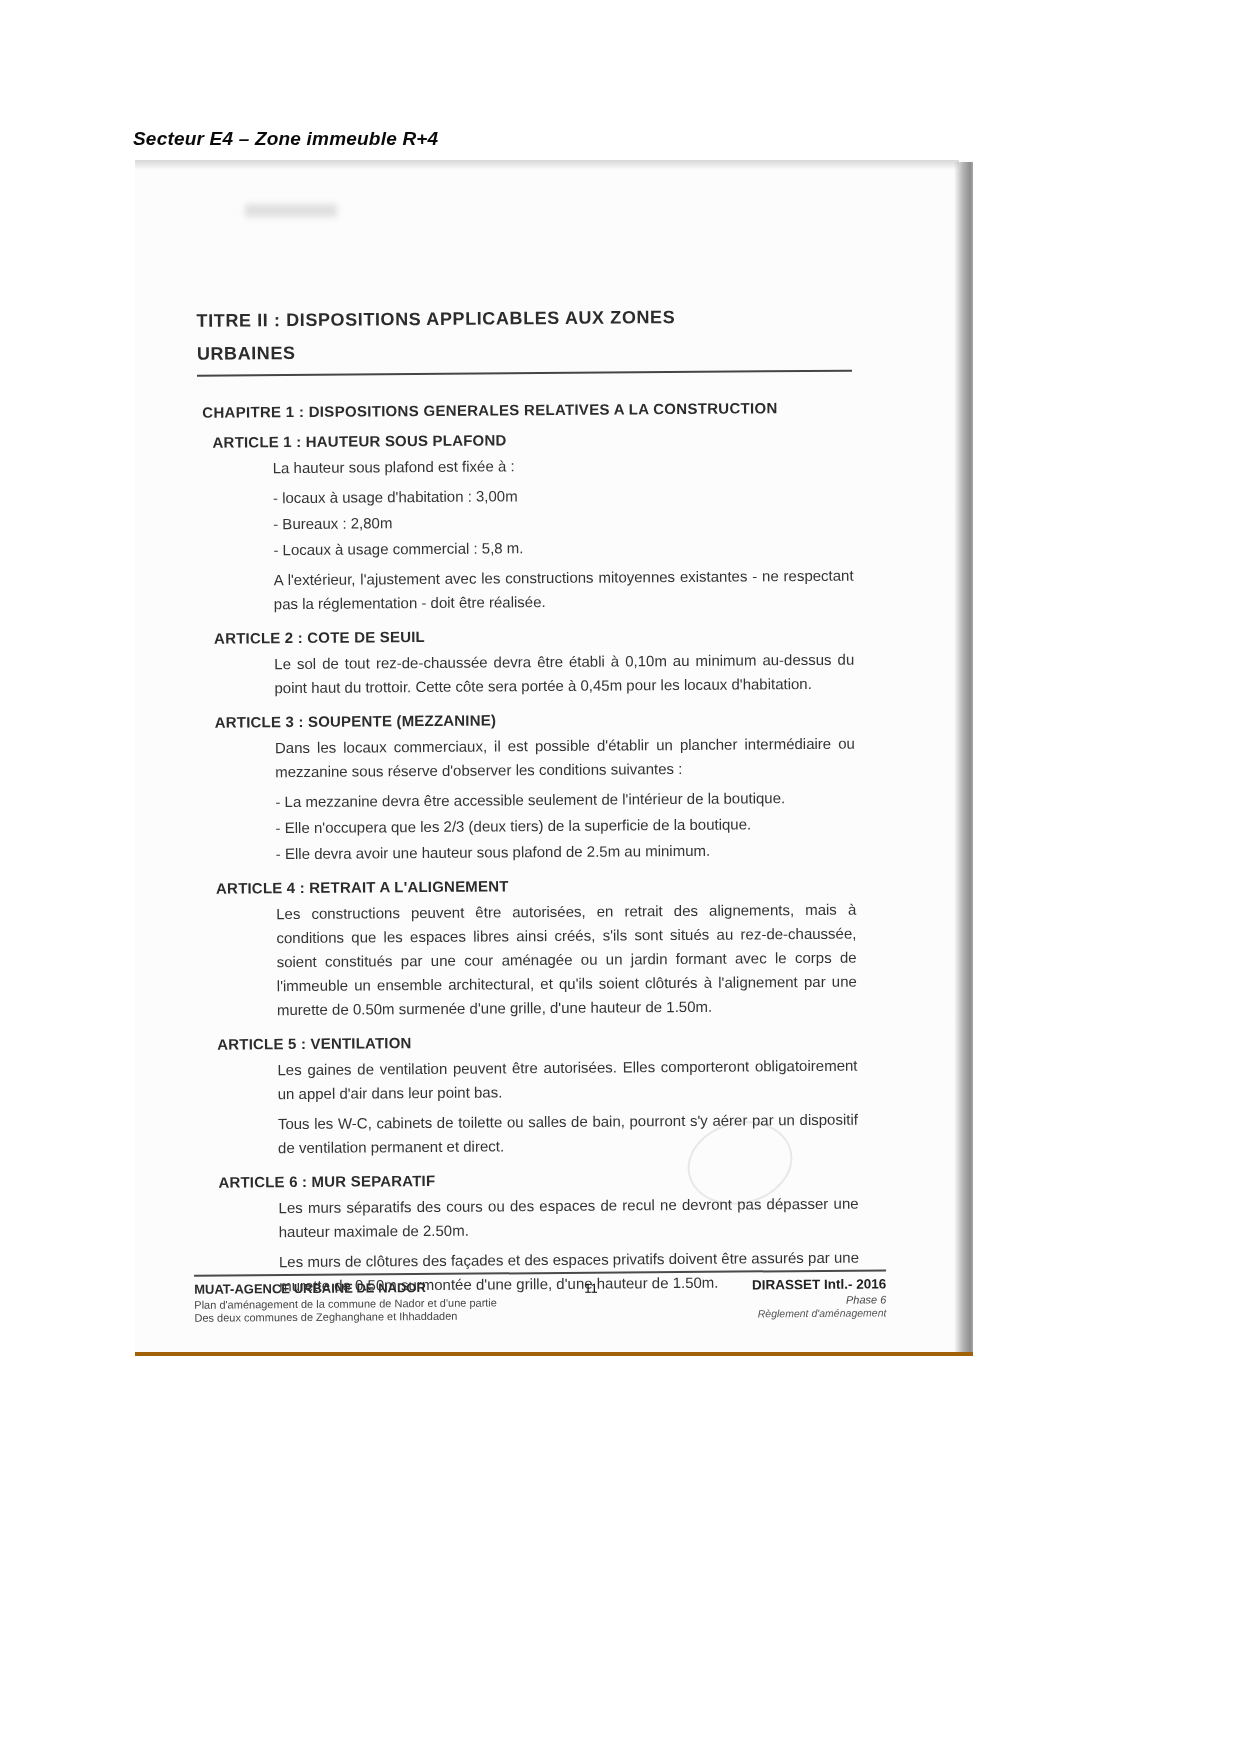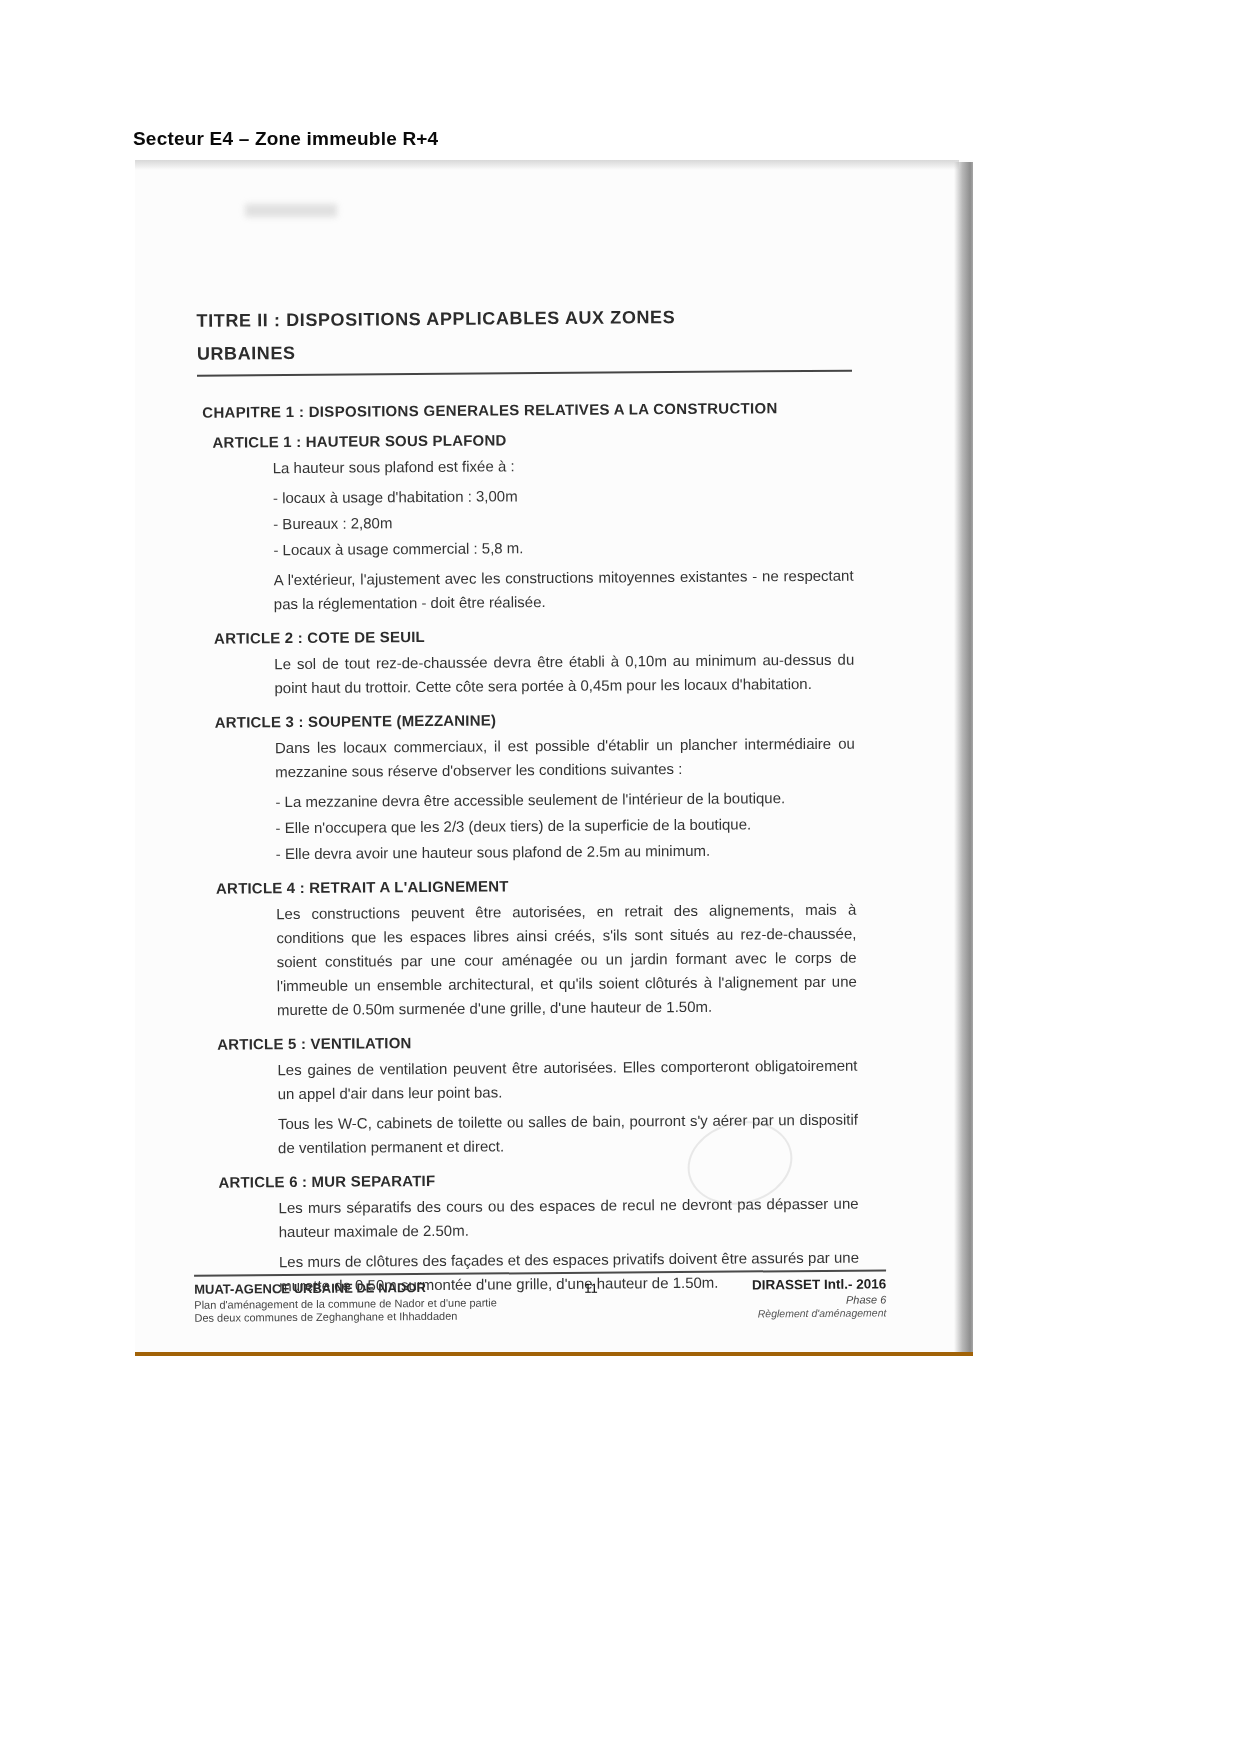--- a/index.html
+++ b/index.html
@@ -9,20 +9,21 @@
     font-family:"Liberation Sans", sans-serif;
     position:relative;
     overflow:hidden;
     color:#2f2f2f;
   }
 
   .header-title {
     position:absolute; left:133px; top:128px;
     font-size:19px; font-weight:700; color:#0a0a0a;
     letter-spacing:0.2px;
+    font-style:italic;
   }
 
   
   .scan {
     position:absolute; left:135px; top:160px;
     width:838px; height:1192px;
     background:#fcfcfc;
     border-bottom:4px solid #a16207;
   }
   .scan-top-strip {

